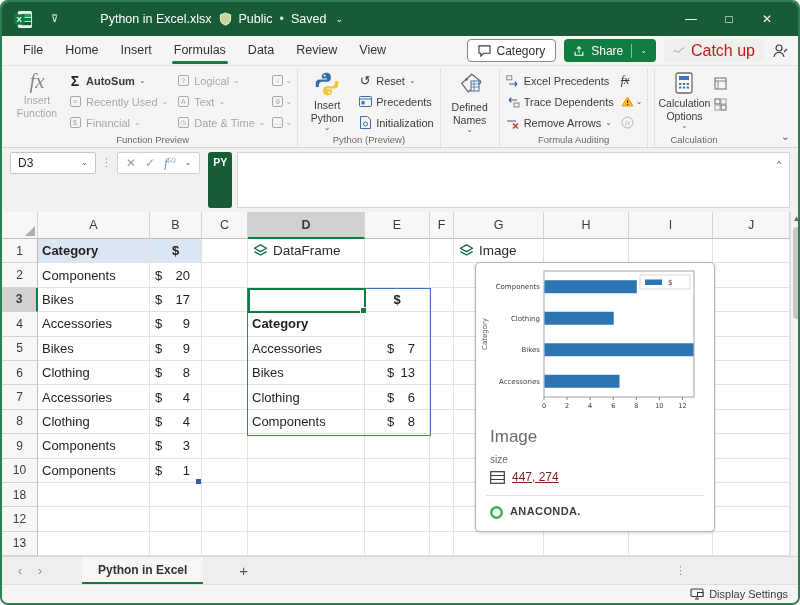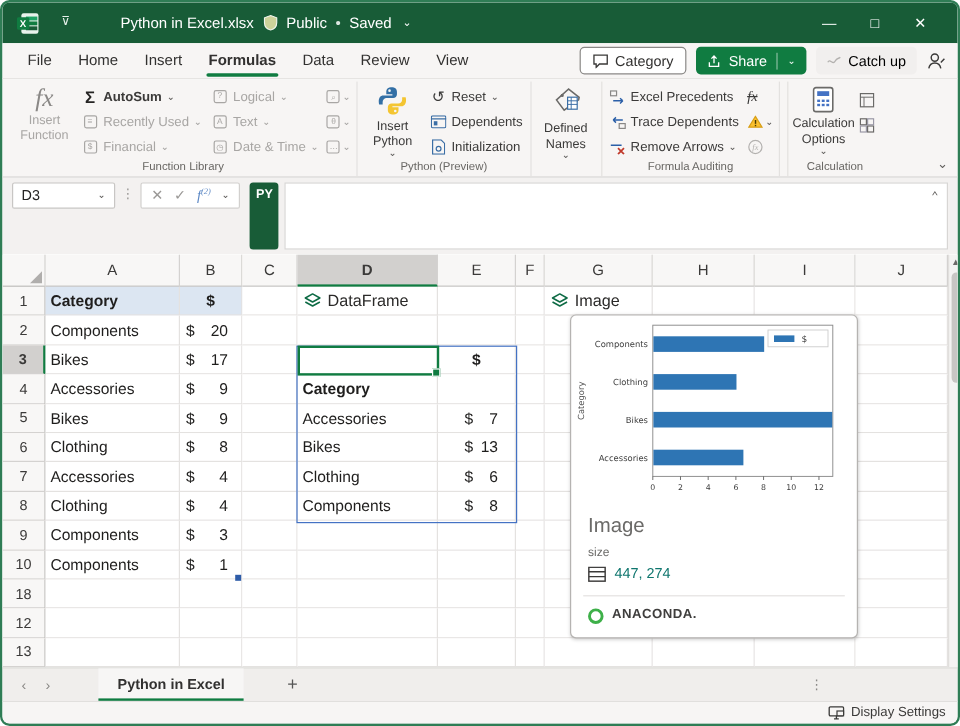--- a/index.html
+++ b/index.html
@@ -15,27 +15,27 @@
   .shield{width:13px;height:14px;}
   .tb-dot{opacity:.85;}
   .tb-chev{font-size:9px;margin-left:2px;}
   .win-controls{margin-left:auto;display:flex;gap:0;}
   .wbtn{width:38px;text-align:center;font-size:12px;color:#fff;line-height:34px;}
 
   
   .tabrow{height:30px;background:#f7f5f4;display:flex;align-items:center;padding:0 10px;border-bottom:1px solid #e6e4e2;}
   .rtabs{display:flex;align-items:center;}
   .rtab{font-size:12.5px;color:#323130;padding:0 11px;line-height:29px;position:relative;white-space:nowrap;}
-  .rtab.active{font-weight:700;}
+  .rtab.active{font-weight:400;}
   .rtab.active::after{content:"";position:absolute;left:9px;right:9px;bottom:1px;height:3px;background:#107c41;border-radius:2px;}
   .tabrow-right{margin-left:auto;display:flex;align-items:center;gap:8px;}
   .btn-comments{border:1px solid #8a8886;border-radius:4px;background:#fff;font-size:12px;height:23px;padding:0 10px;display:flex;align-items:center;gap:6px;color:#323130;}
   .btn-share{background:#107c41;color:#fff;border-radius:4px;height:23px;display:flex;align-items:center;padding:0 9px;gap:6px;font-size:12px;}
   .btn-share .sep{width:1px;height:14px;background:rgba(255,255,255,.5);margin:0 2px;}
-  .btn-catchup{color:#000000;background:#f1efee;border-radius:4px;height:23px;display:flex;align-items:center;padding:0 9px;gap:6px;font-size:12px;}
+  .btn-catchup{color:#b91c1c;background:#f1efee;border-radius:4px;height:23px;display:flex;align-items:center;padding:0 9px;gap:6px;font-size:16px;}
   .chev{font-size:8px;color:#605e5c;line-height:1;}
   .btn-share .chev{color:#eaf5ee;}
 
   
   .ribbon{height:82px;background:#f7f5f4;display:flex;padding:2px 4px 0 6px;border-bottom:1px solid #d8d6d4;position:relative;overflow:hidden;}
   .rgroup{display:flex;flex-direction:column;padding:0 3px;border-right:1px solid #e3e1df;flex:0 0 auto;}
   .rbody{flex:1;display:flex;align-items:flex-start;gap:2px;padding-top:1px;}
   .rlabel{font-size:9.5px;color:#696764;text-align:center;padding:1px 0 3px;white-space:nowrap;height:14px;}
   .bigbtn{display:flex;flex-direction:column;align-items:center;width:52px;font-size:10.5px;color:#3b3a39;text-align:center;padding-top:2px;line-height:1.2;}
   .bigbtn .t{margin-top:2px;}
@@ -84,21 +84,21 @@
 
   .sel-cell{position:absolute;left:246px;top:75.5px;width:118px;height:25px;border:2px solid #107c41;z-index:4;pointer-events:none;}
   .sel-cell::after{content:"";position:absolute;right:-3px;bottom:-3px;width:5px;height:5px;background:#107c41;border:1px solid #fff;}
   .spill{position:absolute;left:245px;top:75.5px;width:184px;height:148px;border:1px solid #4472c4;z-index:3;pointer-events:none;}
   .b10-handle{position:absolute;left:194px;top:267px;width:5px;height:5px;background:#2e5ca8;z-index:3;}
 
   
   .image-card{position:absolute;left:473px;top:50px;width:240px;height:270px;background:#fff;border:1px solid #b5b3b1;border-radius:5px;z-index:5;box-shadow:0 1px 3px rgba(0,0,0,.18);}
   .img-heading{font-size:17px;color:#6b6a68;margin:8px 0 0 14px;}
   .img-size-label{font-size:10px;color:#6b6a68;margin:7px 0 0 14px;}
-  .size-row{display:flex;align-items:center;gap:7px;margin:5px 0 0 14px;font-size:12px;color:#0f766e;}
+  .size-row{display:flex;align-items:center;gap:7px;margin:5px 0 0 14px;font-size:12px;color:#7f1d1d;text-decoration:underline;}
   .card-div{height:1px;background:#e4e2e0;margin:11px 10px 0;}
   .brand-row{display:flex;align-items:flex-start;gap:6px;margin:9px 0 0 13px;font-size:11px;font-weight:700;color:#3f3e3d;letter-spacing:.4px;}
 
   
   .vscroll{position:absolute;left:788px;top:0;width:12px;height:344px;background:#f4f3f2;border-left:1px solid #e1dfdd;display:flex;flex-direction:column;align-items:center;}
   .vscroll .arr{font-size:8px;color:#6b6a68;margin-top:2px;}
   .vthumb{width:8px;height:92px;background:#c8c6c4;border-radius:4px;margin-top:4px;}
   .sheettabs{height:28px;background:#f0eeec;border-top:1px solid #d8d6d4;display:flex;align-items:stretch;}
   .tabnav{display:flex;align-items:center;gap:16px;padding:0 16px;color:#8a8886;font-size:12px;}
   .sheet-tab{display:flex;align-items:center;padding:0 16px;background:#f7f6f5;font-size:12px;font-weight:700;color:#323130;border-bottom:2.5px solid #107c41;margin-left:24px;}
@@ -237,21 +237,21 @@
           <div class="miniitem grayed">
               <span class="gicon">θ</span>
               <span class="chev">⌄</span>
             </div>
           <div class="miniitem grayed">
               <span class="gicon">…</span>
               <span class="chev">⌄</span>
             </div>
         </div>
       </div>
-      <div class="rlabel">Function Library</div>
+      <div class="rlabel">Function Preview</div>
     </div>
 
     <div class="rgroup">
       <div class="rbody">
         <div class="bigbtn">
           <svg width="26" height="26" viewBox="0 0 24 24">
             <path fill="#336fa5" d="M11.9 1.5c-3.6 0-4.6 1.6-4.6 3.5v2h4.7v.9H4.9c-1.9 0-3.4 1.6-3.4 4.6 0 .8.1 1.6.3 2.3h2.7v-1.9c0-1.6 1.4-3 3-3h5.1c1.6 0 2.9-1.3 2.9-2.9V5c0-1.9-1-3.5-4.6-3.5zM9.8 3.2a1 1 0 1 1 0 2 1 1 0 0 1 0-2z"></path>
             <path fill="#f4c531" d="M12.1 22.5c3.6 0 4.6-1.6 4.6-3.5v-2h-4.7v-.9h7.1c1.9 0 3.4-1.6 3.4-4.6 0-.8-.1-1.6-.3-2.3h-2.7v1.9c0 1.6-1.4 3-3 3H11.4c-1.6 0-2.9 1.3-2.9 2.9V19c0 1.9 1 3.5 4.6 3.5zm2.1-1.7a1 1 0 1 1 0-2 1 1 0 0 1 0 2z"></path>
           </svg>
           <span class="t" style="width:42px">Insert Python</span>
@@ -264,21 +264,21 @@
               <span class="chev">⌄</span>
             </div>
           <div class="ritem">
               <span class="micon">
                 <svg width="13" height="11" viewBox="0 0 13 11">
                   <rect x=".5" y=".5" width="12" height="10" rx="1" fill="none" stroke="#3b6ea5"></rect>
                   <path d="M0 3h13" stroke="#3b6ea5"></path>
                   <rect x="2.5" y="5" width="3" height="3.5" fill="#3b6ea5"></rect>
                 </svg>
               </span>
-              <span>Dependents</span>
+              <span>Precedents</span>
             </div>
           <div class="ritem">
               <span class="micon">
                 <svg width="11" height="13" viewBox="0 0 11 13">
                   <path d="M.5.5h7l3 3v9H.5Z" fill="none" stroke="#3b6ea5"></path>
                   <circle cx="5.5" cy="8" r="2" fill="none" stroke="#3b6ea5"></circle>
                 </svg>
               </span>
               <span>Initialization</span>
             </div>

